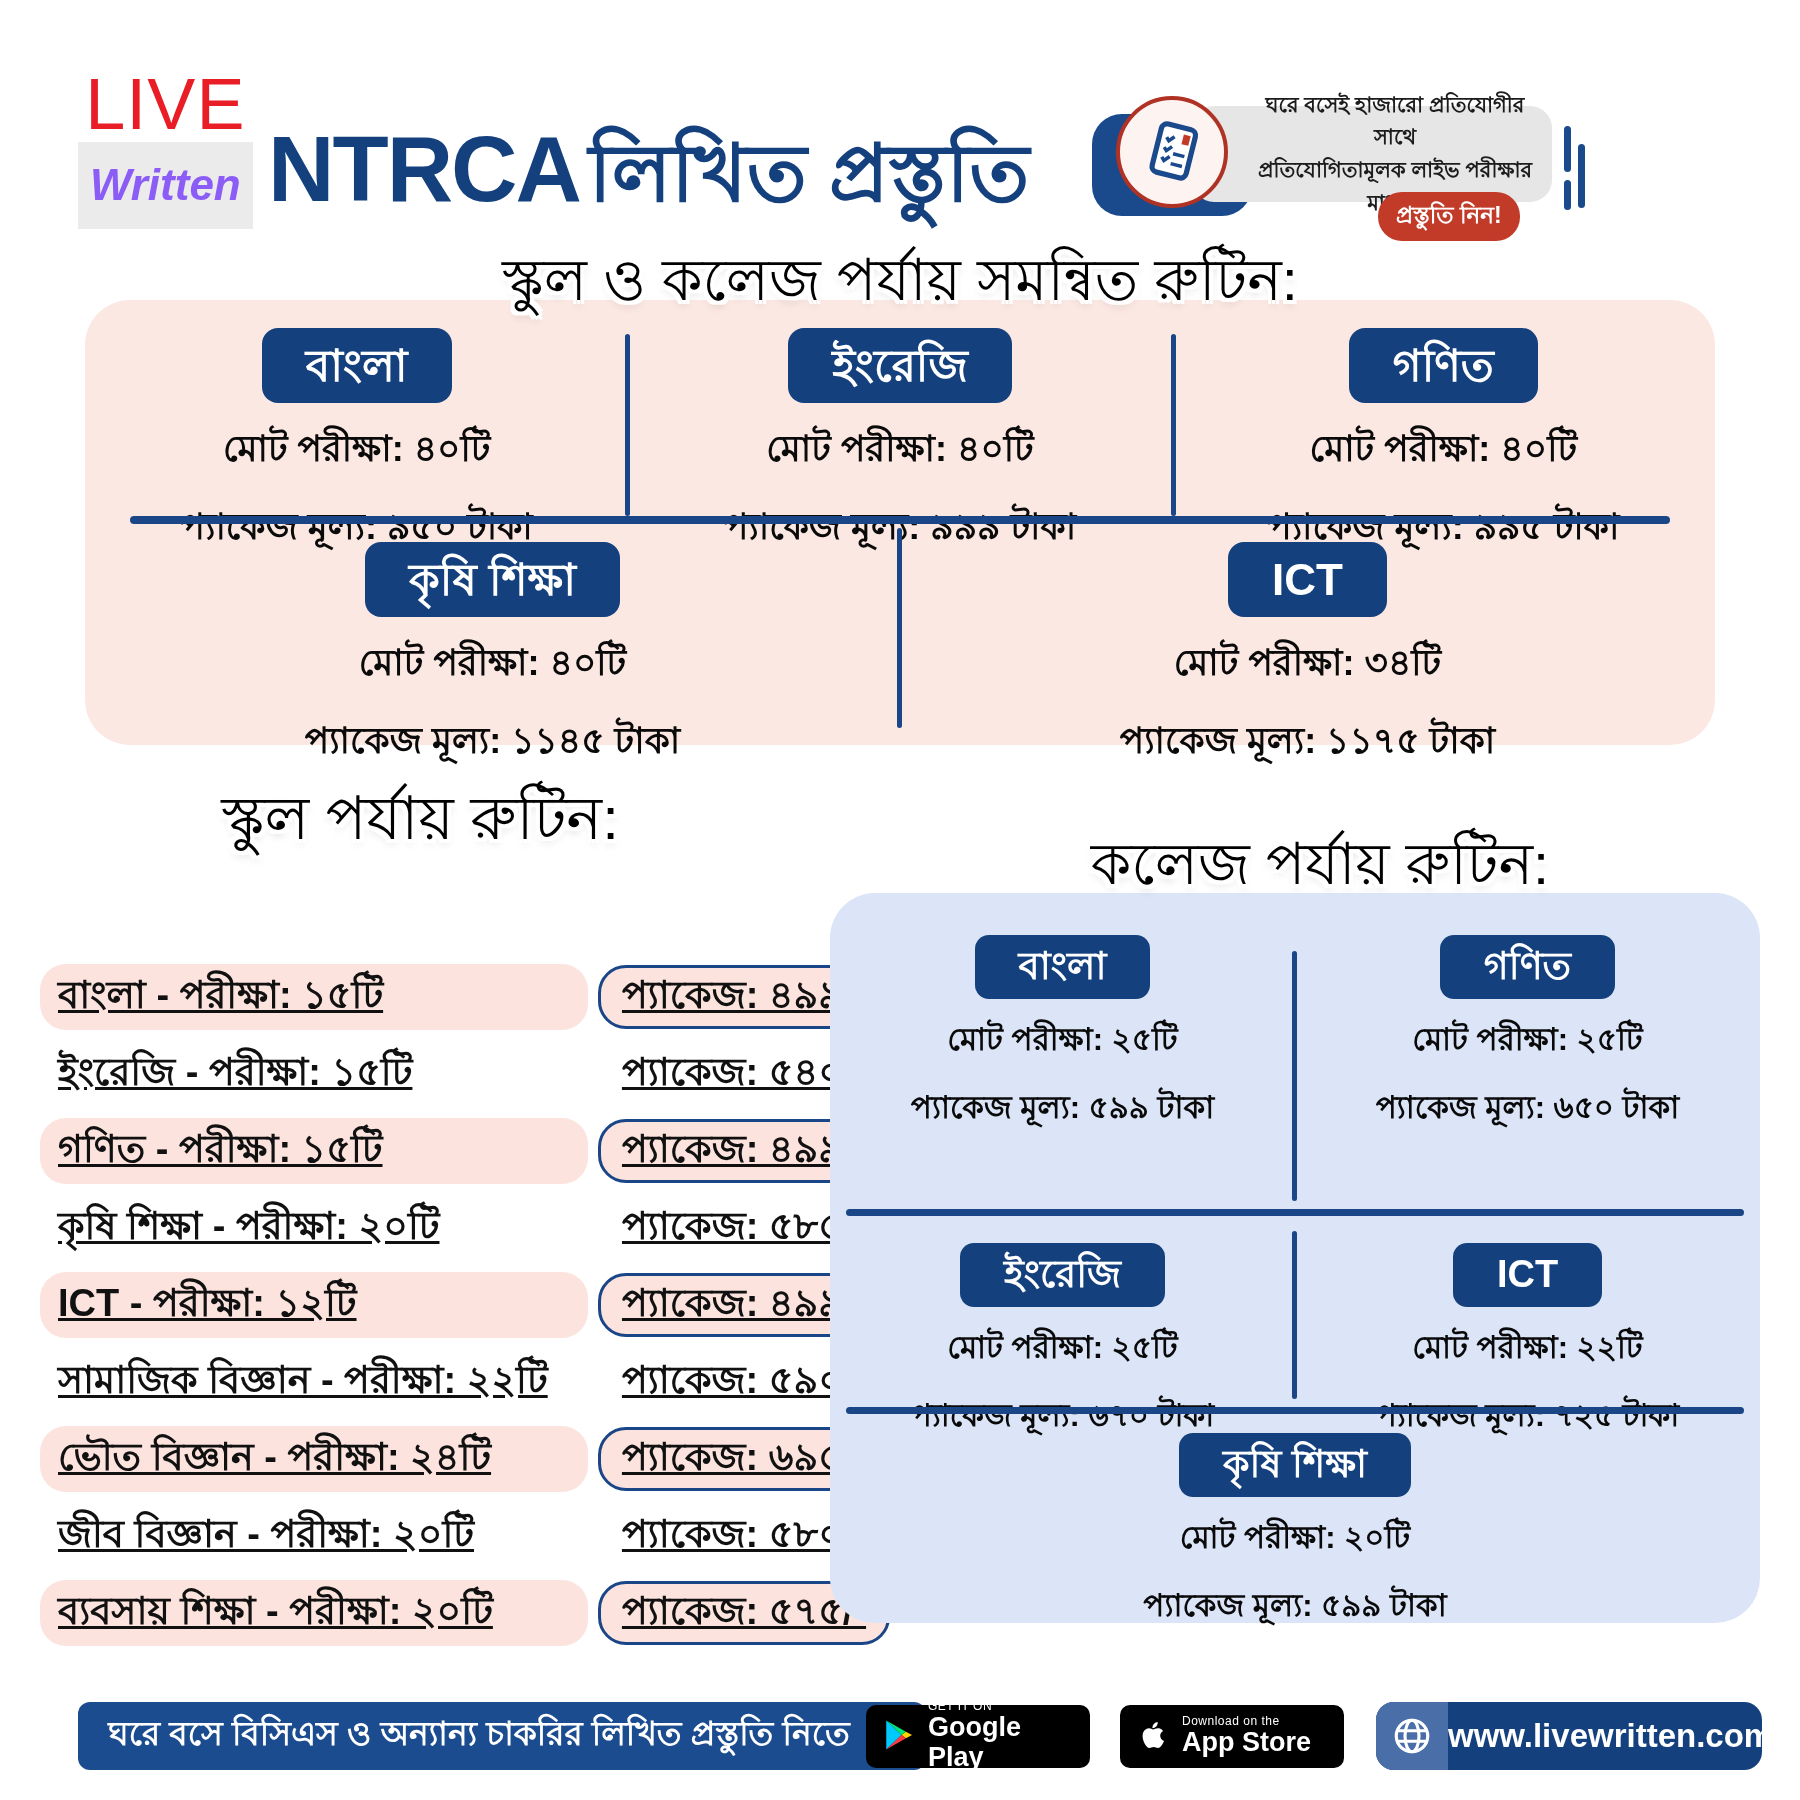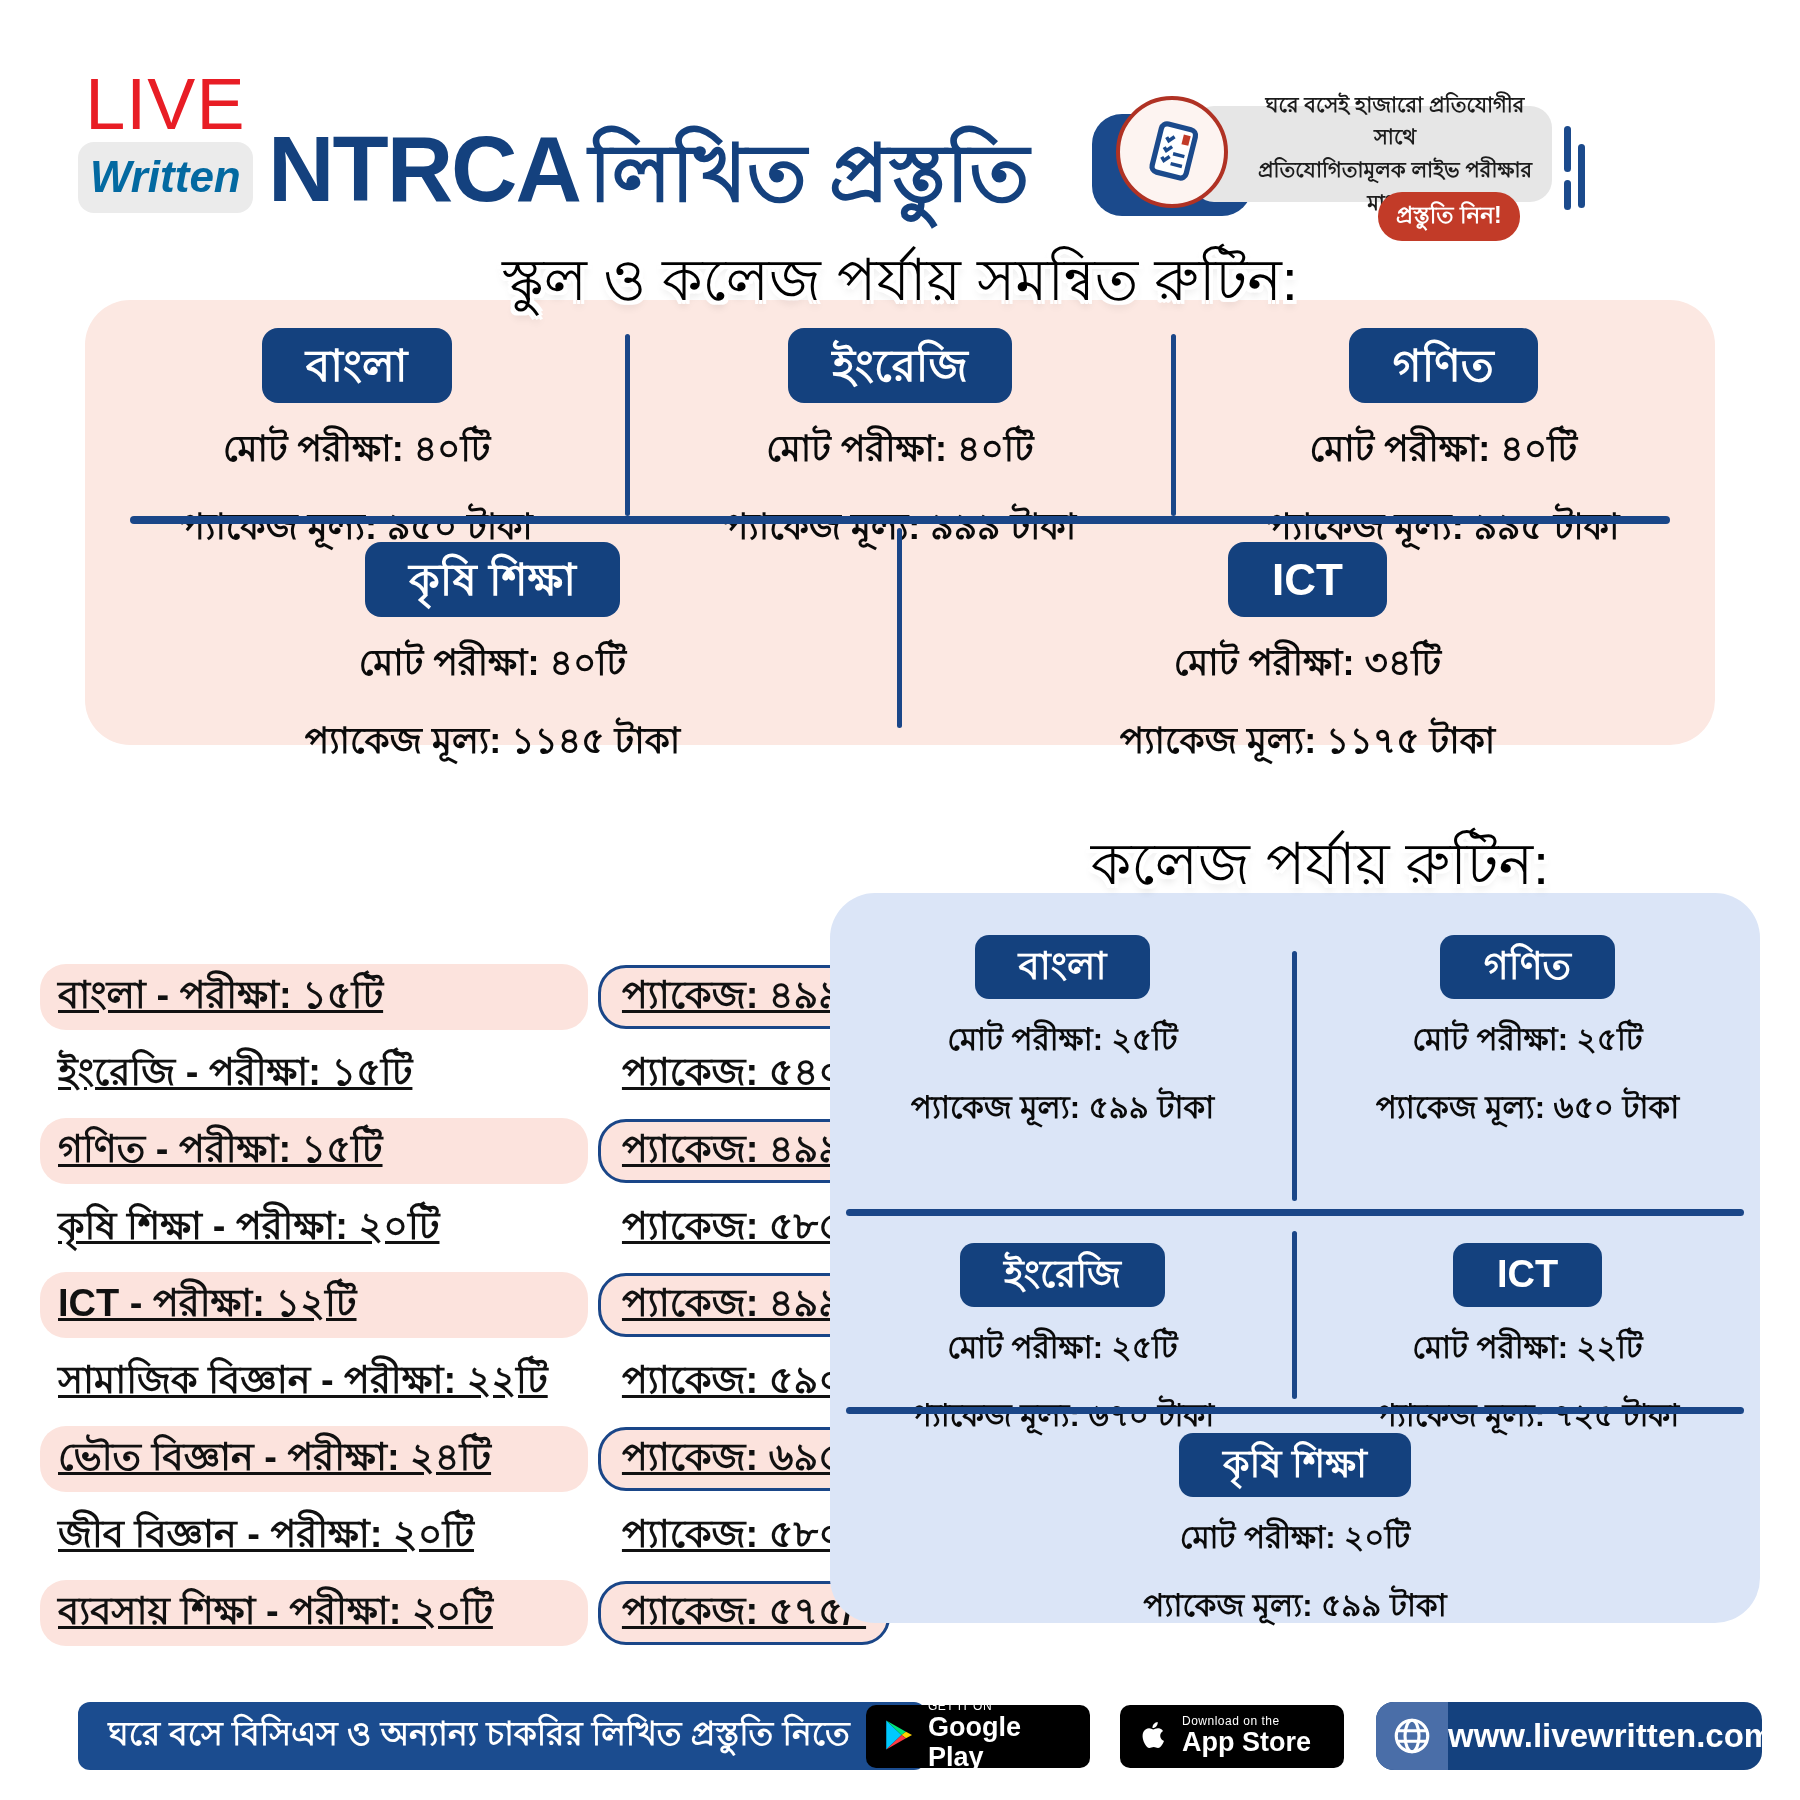--- a/index.html
+++ b/index.html
@@ -7,22 +7,22 @@
     --pink:#fce8e2; --pink-row:#fce3dd; --blue:#dbe5f7; --gray:#e6e6e6;
   }
   *{margin:0;padding:0;box-sizing:border-box;}
   body{background:#fff;}
   .page{position:relative;width:1800px;height:1800px;background:#fff;overflow:hidden;
         font-family:"Liberation Sans","DejaVu Sans",sans-serif;color:#111;}
 
   
   .logo{position:absolute;left:78px;top:70px;text-align:center;}
   .logo-live{color:var(--red);font-size:72px;font-weight:400;letter-spacing:1px;line-height:0.95;}
-  .logo-written{margin-top:4px;background:#ebebeb;color:#0369a1;font-size:44px;font-weight:700;
-                font-style:italic;padding:12px 12px;line-height:1.05;border-radius:16px;}
+  .logo-written{margin-top:4px;background:#ebebeb;color:#8b5cf6;font-size:44px;font-weight:700;
+                font-style:italic;padding:20px 12px;line-height:1.05;}
   .main-title{position:absolute;left:268px;top:112px;color:var(--navy);white-space:nowrap;}
   .main-title .en{font-size:92px;font-weight:800;letter-spacing:-2px;}
   .main-title .bn{font-size:80px;font-weight:700;}
 
   .promo{position:absolute;left:1092px;top:88px;width:500px;height:150px;}
   .promo-blue{position:absolute;left:0;top:26px;width:160px;height:102px;background:#1b4a8c;border-radius:30px;}
   .promo-circle{position:absolute;left:24px;top:8px;width:112px;height:112px;border-radius:50%;
                 background:#fdf4f1;border:4px solid #b03224;z-index:3;display:flex;align-items:center;justify-content:center;}
   .promo-gray{position:absolute;left:100px;top:18px;width:360px;height:96px;background:var(--gray);
               border-radius:22px;z-index:2;display:flex;flex-direction:column;justify-content:center;
@@ -173,20 +173,21 @@
         <div class="c-line">প্যাকেজ মূল্য: ১১৪৫ টাকা</div>
       </div>
       <div class="c-col">
         <span class="pill">ICT</span>
         <div class="c-line">মোট পরীক্ষা: ৩৪টি</div>
         <div class="c-line">প্যাকেজ মূল্য: ১১৭৫ টাকা</div>
       </div>
     </div>
   </div>
 
+  <h2 class="sec-title school-title">স্কুল পর্যায় রুটিন:</h2>
   <div class="school">
     <div class="srow hl">
       <div class="left">বাংলা - পরীক্ষা: ১৫টি</div>
       <div class="pkg">প্যাকেজ: ৪৯৯/-</div>
     </div>
     <div class="srow">
       <div class="left">ইংরেজি - পরীক্ষা: ১৫টি</div>
       <div class="pkg">প্যাকেজ: ৫৪০/-</div>
     </div>
     <div class="srow hl">

